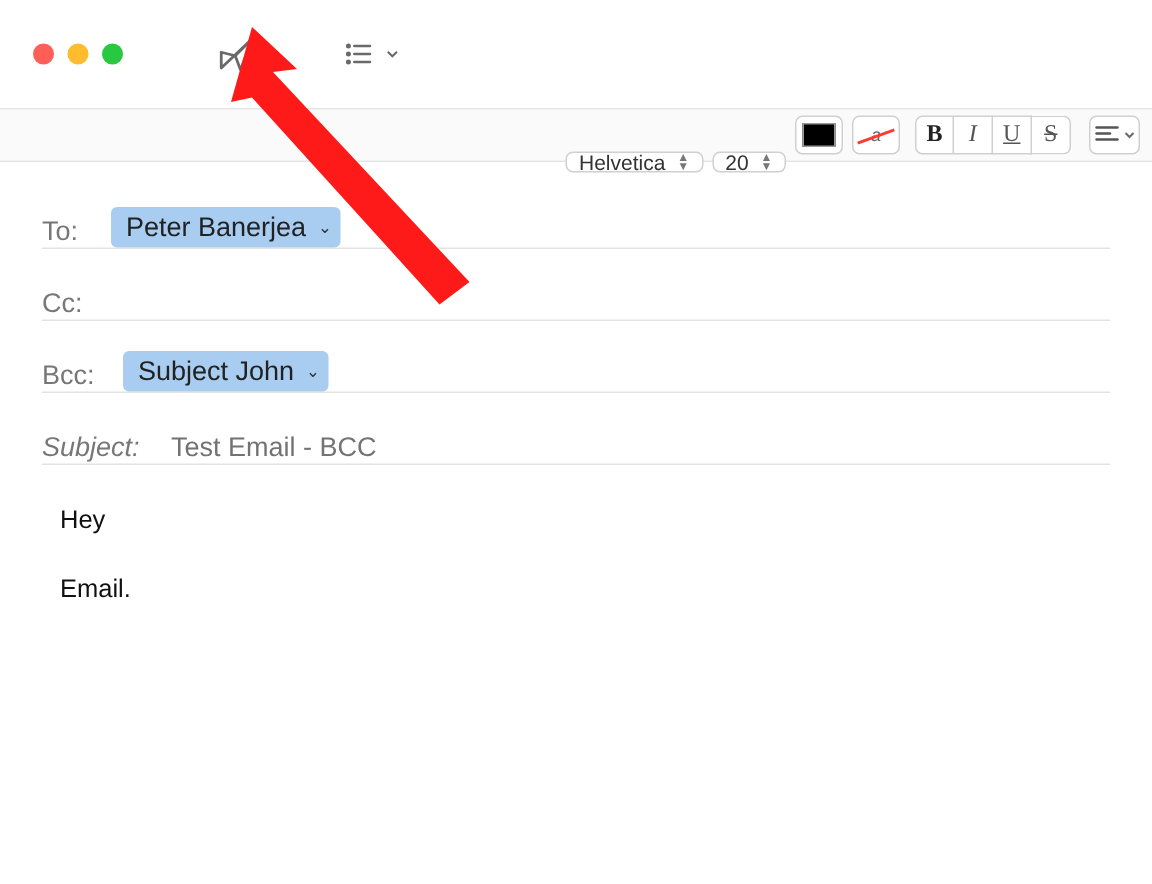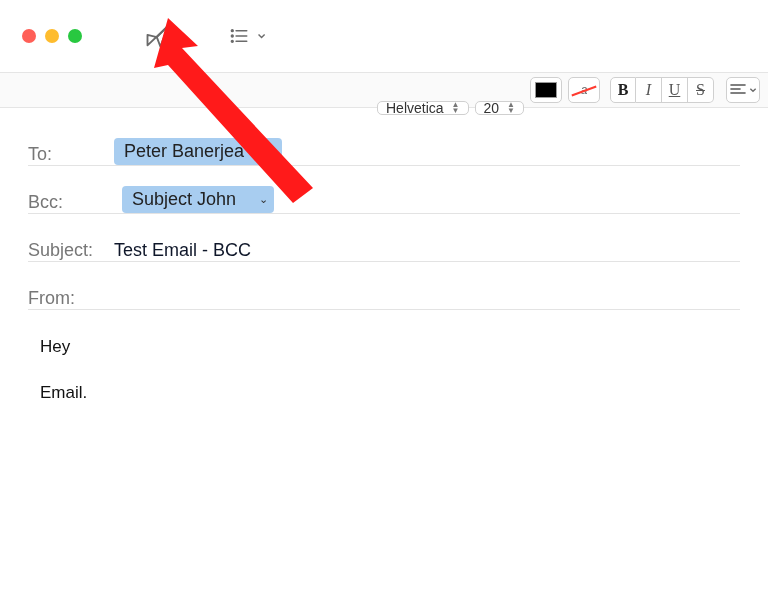--- a/index.html
+++ b/index.html
@@ -73,28 +73,28 @@
 
     
     .headers { padding: 10px 28px 0 28px; }
     .hrow {
       display:flex; align-items:flex-end; gap:12px;
       min-height:48px;
       border-bottom:1px solid #e3e3e3;
       font-size:18px; color:#777;
     }
     .hrow .label { min-width: 34px; }
-    .hrow.subject .label { min-width: 74px; }
+    .hrow.subject .label { min-width: 74px; font-style: italic; }
     .chip {
       background:#a8cdf0; color:#222; border-radius:4px;
-      padding:3px 6px 3px 10px; display:flex; align-items:center; gap:23px;
-      font-size:18px; cursor:pointer;margin-left:40px;
+      padding:3px 6px 3px 10px; display:flex; align-items:center; gap:8px;
+      font-size:18px; cursor:pointer;
     }
     .chip .chev { font-size:11px; color:#333; }
-    .hrow .value { color:#0f172a; }
+    .hrow .value { color:#737373; }
 
     
     .body-area { padding: 24px 40px; font-size:17px; color:#111; line-height:1.55; }
     .body-area p { margin-bottom: 20px; }
 
     
     .annotation-arrow { position:absolute; left:138px; top:18px; pointer-events:none; }
   </style>
 </head>
 <body>
@@ -167,33 +167,33 @@
 
 <div class="headers">
   <div class="hrow">
     <span class="label">To:</span>
     <span class="chip">
       <span>Peter Banerjea</span>
       <span class="chev">⌄</span>
     </span>
   </div>
   <div class="hrow">
+    <span class="label">Cc:</span>
+  </div>
+  <div class="hrow">
     <span class="label" style="min-width:42px">Bcc:</span>
     <span class="chip">
       <span>Subject John</span>
       <span class="chev">⌄</span>
     </span>
   </div>
   <div class="hrow subject">
     <span class="label">Subject:</span>
     <span class="value">Test Email - BCC</span>
   </div>
-  <div class="hrow">
-    <span class="label" style="min-width:54px">From:</span>
-  </div>
 </div>
 
 <div class="body-area">
   <p>Hey</p>
   <p>Email.</p>
 </div>
 
 <svg class="annotation-arrow" width="200" height="200" viewBox="0 0 200 200">
   <polygon points="30,0 60,28 44,30 175,170 155,185 30,47 16,50" fill="#ff1a1a"></polygon>
 </svg>

